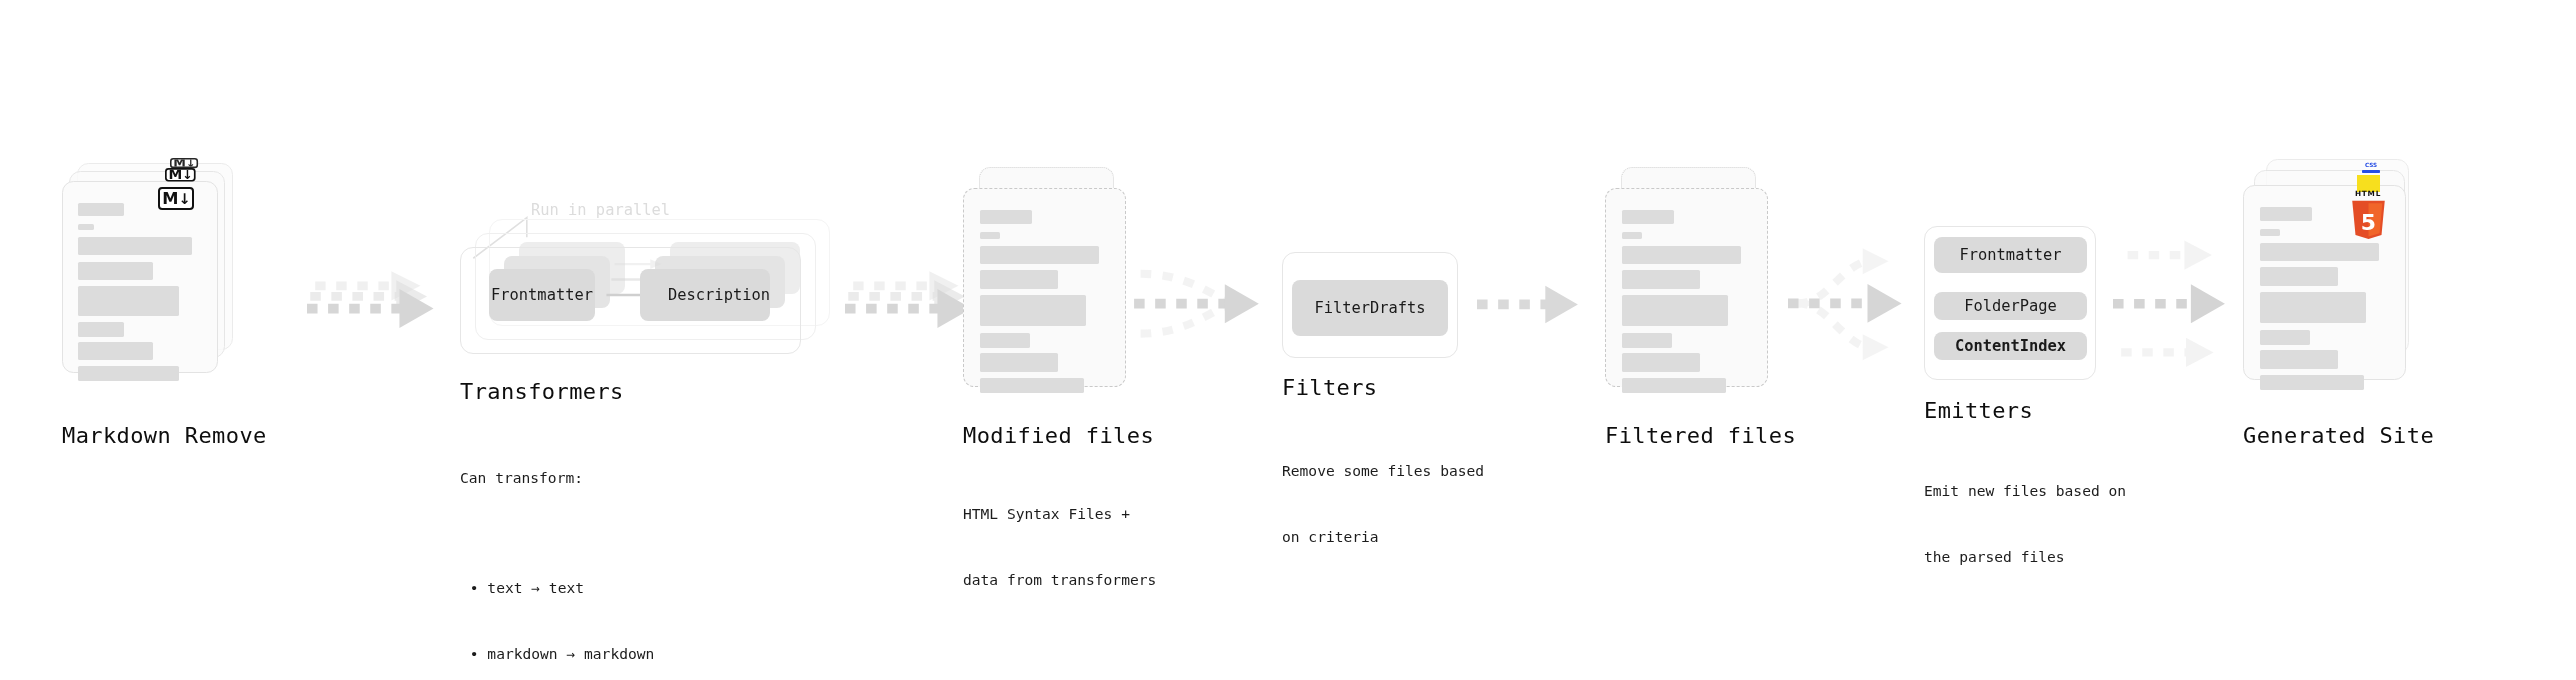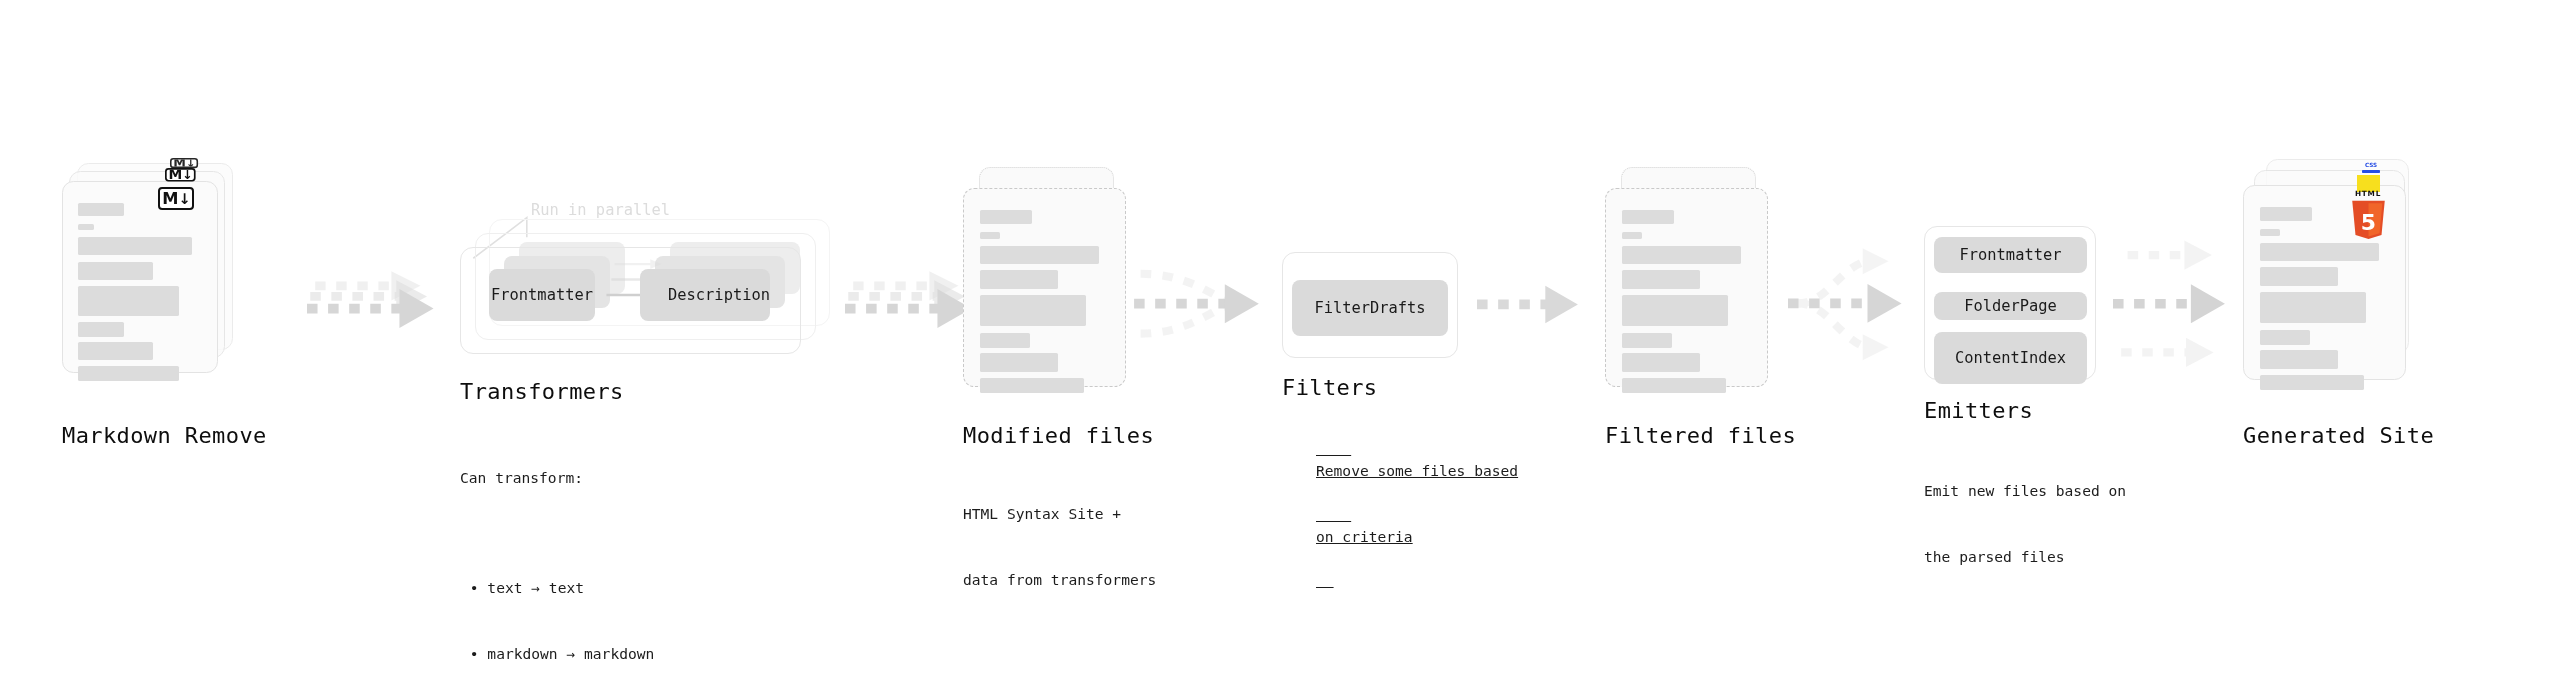--- a/index.html
+++ b/index.html
@@ -213,37 +213,37 @@
         <div class="ln" style="left:16.3px;top:81px;width:78px;height:18.7px;"></div>
         <div class="ln" style="left:16.3px;top:106px;width:106px;height:31px;"></div>
         <div class="ln" style="left:16.3px;top:144px;width:50px;height:14.6px;"></div>
         <div class="ln" style="left:16.3px;top:164px;width:78px;height:18.7px;"></div>
         <div class="ln" style="left:16.3px;top:189px;width:104px;height:15.4px;"></div>
       </div>
     </div>
   </div>
   <div class="title" style="left:963px;top:423px;">Modified files</div>
   <div class="sub" style="left:963px;top:459px;">
-    <div>HTML Syntax Site +</div>
+    <div>HTML Syntax Files +</div>
     <div>data from transformers</div>
   </div>
 
   <svg class="vec" style="left:1134px;top:264px;" width="146" height="81" viewBox="0 0 180 100">
     <g opacity="0.38">
       <path d="M8 12 C 58 12, 88 32, 112 45" fill="none" stroke="#e2e2e2" stroke-width="10" stroke-dasharray="13 14"></path>
       <path d="M8 86 C 58 86, 88 64, 112 52" fill="none" stroke="#e2e2e2" stroke-width="10" stroke-dasharray="13 14"></path>
     </g>
     <line x1="0" y1="49" x2="116" y2="49" stroke="#d6d6d6" stroke-width="12" stroke-dasharray="13 13"></line>
     <polygon points="112,25 154,49 112,73" fill="#d6d6d6"></polygon>
   </svg>
 
   <div class="groupbox" style="left:1282px;top:252px;width:176px;height:106px;"></div>
   <div class="chip" style="left:1292px;top:280px;width:156px;height:56px;">FilterDrafts</div>
   <div class="title" style="left:1282px;top:375px;">Filters</div>
-  <div class="sub" style="left:1316px;top:416px;text-decoration:underline;">
+  <div class="sub" style="left:1282px;top:416px;">
     <div>Remove some files based</div>
     <div>on criteria</div>
   </div>
 
   <svg class="vec" style="left:1477px;top:284px;" width="122" height="49" viewBox="0 0 150 60">
     <line x1="0" y1="25" x2="88" y2="25" stroke="#d9d9d9" stroke-width="12" stroke-dasharray="13 13"></line>
     <polygon points="84,2 124,25 84,48" fill="#d9d9d9"></polygon>
   </svg>
 
   <div class="doc-stack" style="left:1605px;top:167px;width:179px;height:228px;">
@@ -270,21 +270,21 @@
       <path d="M12 78 C 48 78, 62 120, 96 132" fill="none" stroke="#e2e2e2" stroke-width="10" stroke-dasharray="13 14"></path>
       <polygon points="92,116 124,132 92,148" fill="#e6e6e6"></polygon>
     </g>
     <line x1="0" y1="78" x2="102" y2="78" stroke="#d6d6d6" stroke-width="12" stroke-dasharray="13 13"></line>
     <polygon points="98,54 140,78 98,102" fill="#d6d6d6"></polygon>
   </svg>
 
   <div class="groupbox" style="left:1924px;top:226px;width:172px;height:154px;"></div>
   <div class="chip" style="left:1934px;top:237px;width:153px;height:36px;">Frontmatter</div>
   <div class="chip" style="left:1934px;top:284px;width:153px;height:28px;margin-top:8px;">FolderPage</div>
-  <div class="chip" style="left:1934px;top:332px;width:153px;height:52px;">ContentIndex</div>
+  <div class="chip" style="left:1934px;top:332px;width:153px;height:28px;font-weight:bold;">ContentIndex</div>
   <div class="title" style="left:1924px;top:398px;">Emitters</div>
   <div class="sub" style="left:1924px;top:436px;">
     <div>Emit new files based on</div>
     <div>the parsed files</div>
   </div>
 
   <svg class="vec" style="left:2113px;top:234px;" width="146" height="146" viewBox="0 0 180 180">
     <g opacity="0.42">
       <line x1="18" y1="26" x2="92" y2="26" stroke="#e3e3e3" stroke-width="10" stroke-dasharray="13 13"></line>
       <polygon points="88,8 122,26 88,44" fill="#e3e3e3"></polygon>

